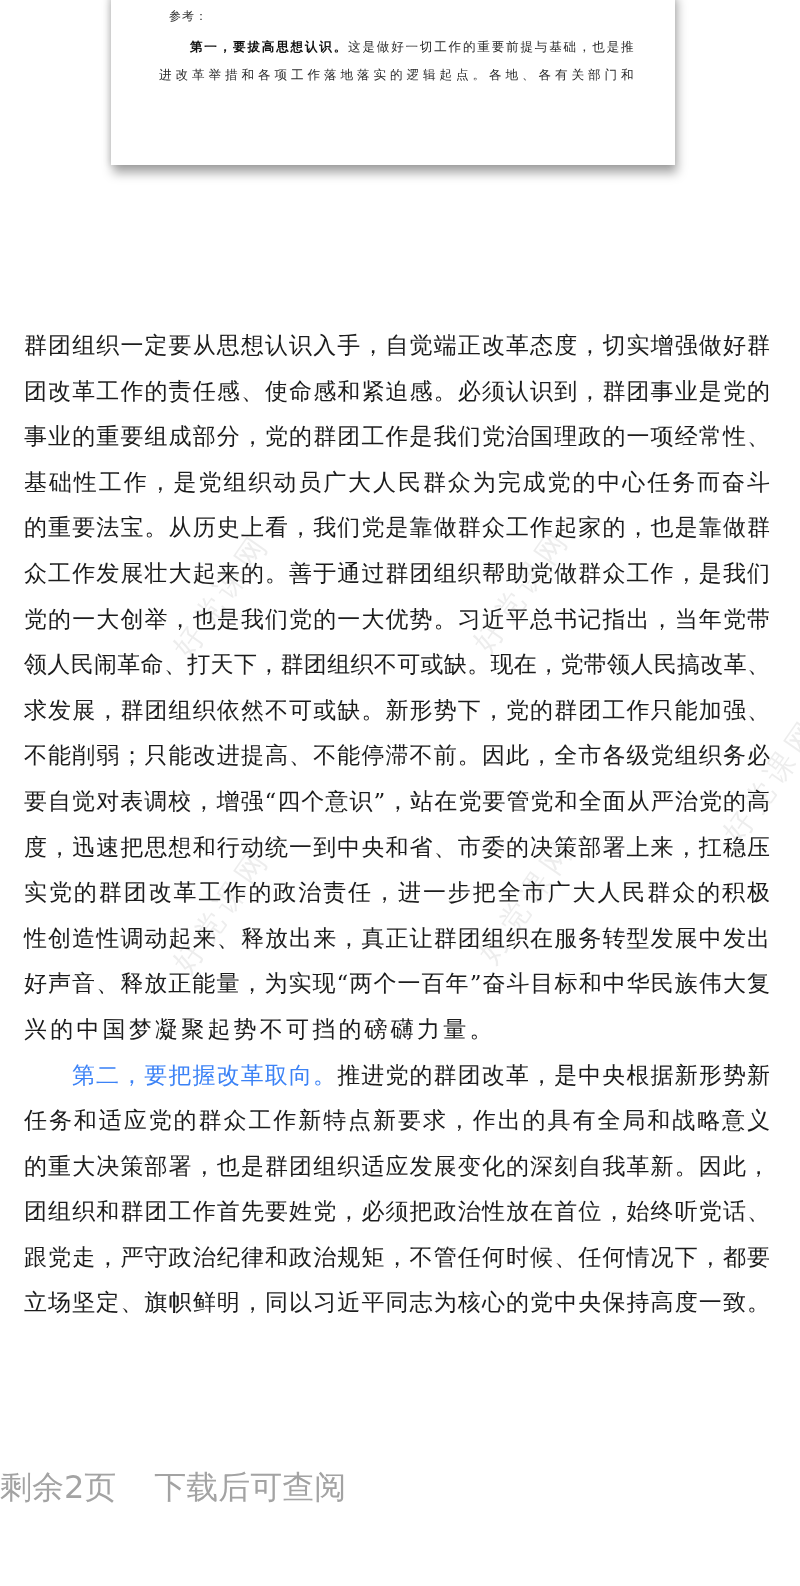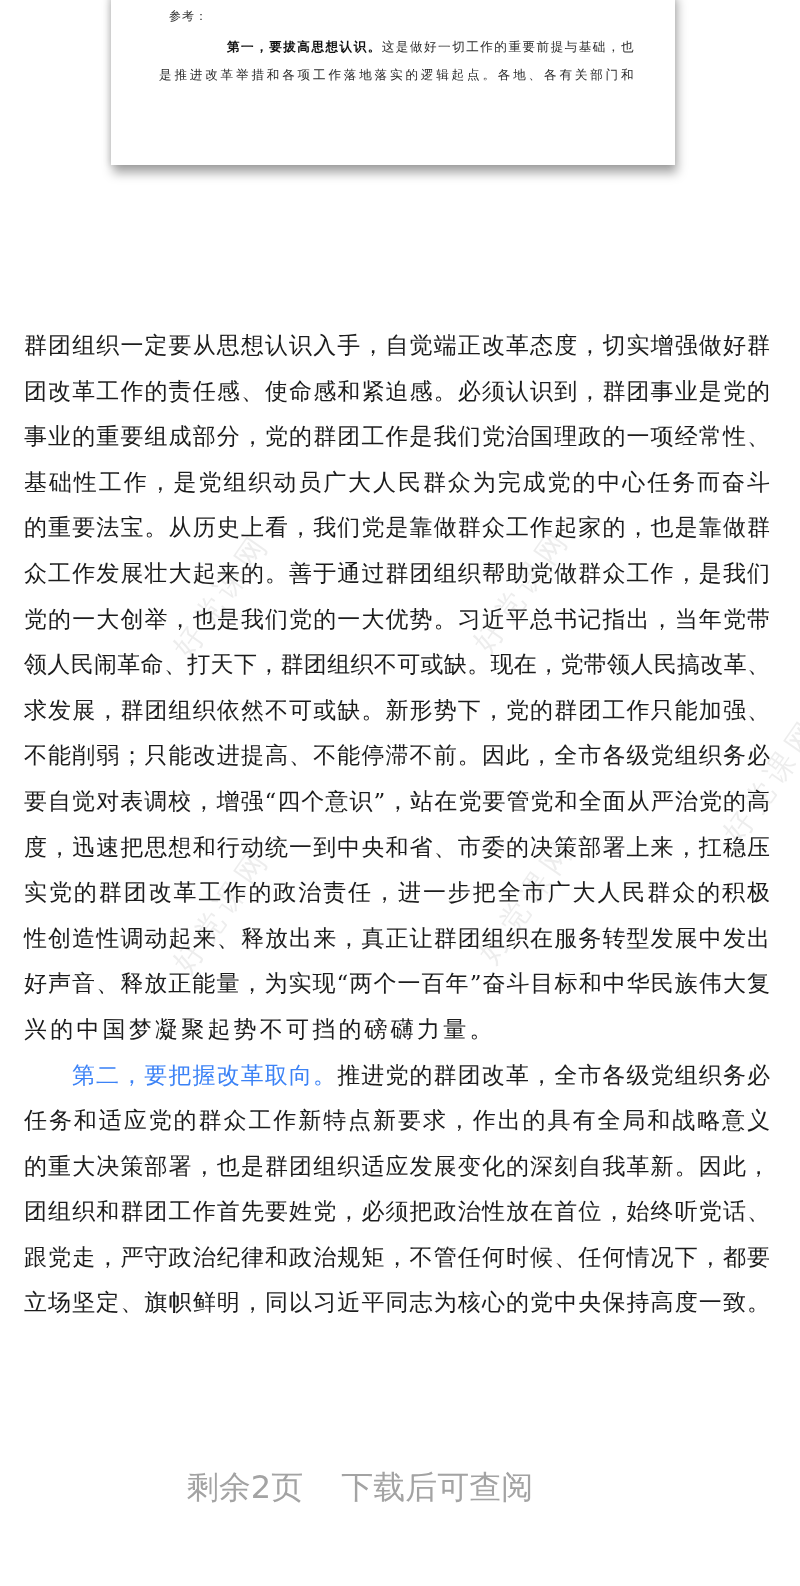--- a/index.html
+++ b/index.html
@@ -39,21 +39,21 @@
       top: 43px;
       width: 476px;
       font-size: 12.6px;
       line-height: 28px;
       color: #2a2a2a;
       letter-spacing: 1.4px;
       text-indent: 31px;
       text-align: justify;
       text-align-last: justify;
     }
-    .preview-para b { font-weight: bold; color: #111; margin-left: 37px; }
+    .preview-para b { font-weight: bold; color: #111; }
 
     
     .doc-body {
       position: absolute;
       left: 24px;
       top: 323px;
       width: 746px;
     }
     .doc-line {
       display: block;
@@ -88,21 +88,21 @@
       pointer-events: none;
       white-space: nowrap;
     }
 
     
     .footer-note {
       position: absolute;
       left: 0;
       width: 720px;
       top: 1466px;
-      text-align: center;
+      text-align: left;
       font-family: "DejaVu Sans", "Liberation Sans", sans-serif;
       font-size: 32px;
       color: #a3a3a3;
       letter-spacing: 0px;
     }
     .footer-note span + span { margin-left: 38px; }
   </style>
 </head>
 <body>
 
@@ -130,21 +130,21 @@
   <span class="doc-line">领人民闹革命、打天下，群团组织不可或缺。现在，党带领人民搞改革、</span>
   <span class="doc-line">求发展，群团组织依然不可或缺。新形势下，党的群团工作只能加强、</span>
   <span class="doc-line">不能削弱；只能改进提高、不能停滞不前。因此，全市各级党组织务必</span>
   <span class="doc-line">要自觉对表调校，增强“四个意识”，站在党要管党和全面从严治党的高</span>
   <span class="doc-line">度，迅速把思想和行动统一到中央和省、市委的决策部署上来，扛稳压</span>
   <span class="doc-line">实党的群团改革工作的政治责任，进一步把全市广大人民群众的积极</span>
   <span class="doc-line">性创造性调动起来、释放出来，真正让群团组织在服务转型发展中发出</span>
   <span class="doc-line">好声音、释放正能量，为实现“两个一百年”奋斗目标和中华民族伟大复</span>
   <span class="doc-line last">兴的中国梦凝聚起势不可挡的磅礴力量。</span>
 
-  <span class="doc-line indent"><b>第二，要把握改革取向。</b><span>推进党的群团改革，全市各级党组织务必</span></span>
+  <span class="doc-line indent"><b>第二，要把握改革取向。</b><span>推进党的群团改革，是中央根据新形势新</span></span>
   <span class="doc-line">任务和适应党的群众工作新特点新要求，作出的具有全局和战略意义</span>
   <span class="doc-line">的重大决策部署，也是群团组织适应发展变化的深刻自我革新。因此，</span>
   <span class="doc-line">团组织和群团工作首先要姓党，必须把政治性放在首位，始终听党话、</span>
   <span class="doc-line">跟党走，严守政治纪律和政治规矩，不管任何时候、任何情况下，都要</span>
   <span class="doc-line">立场坚定、旗帜鲜明，同以习近平同志为核心的党中央保持高度一致。</span>
 </div>
 
 <div class="footer-note">
   <span>剩余2页</span><span>下载后可查阅</span>
 </div>

